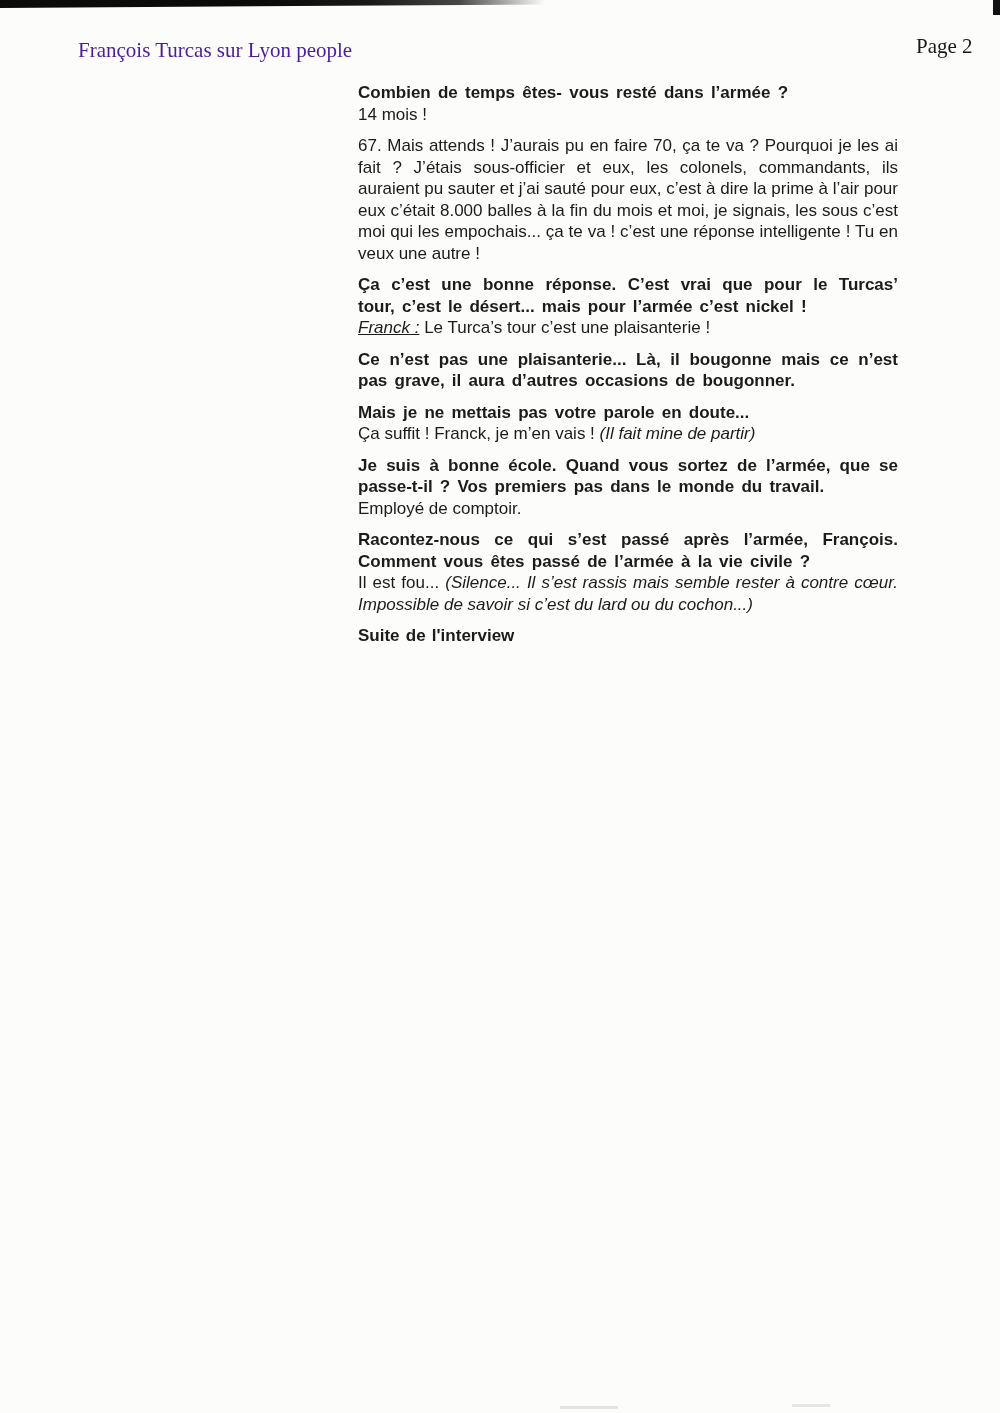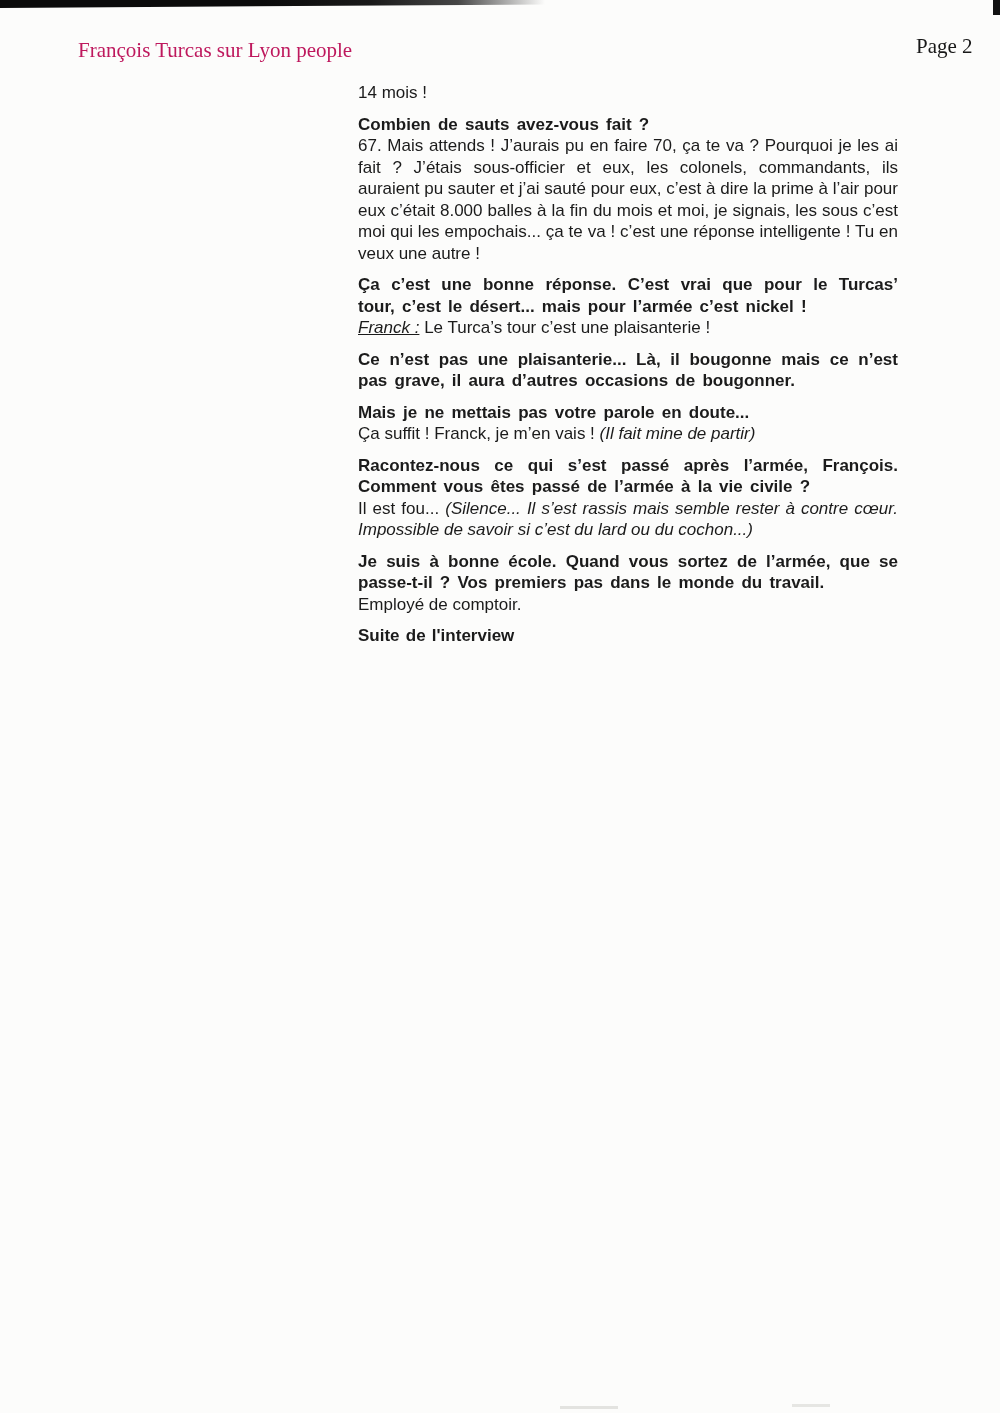--- a/index.html
+++ b/index.html
@@ -31,21 +31,21 @@
   }
   .scan-speck-1 { position:absolute; left:560px; top:1406px; width:58px; height:3px; background:#e3e3e0; }
   .scan-speck-2 { position:absolute; left:792px; top:1404px; width:38px; height:3px; background:#e6e6e3; }
 
   
   .header-title {
     position: absolute;
     left: 78px; top: 38px;
     font-family: "Liberation Serif", serif;
     font-size: 21px;
-    color: #be185d;
+    color: #4c1d95;
     white-space: nowrap;
   }
   .page-number {
     position: absolute;
     left: 916px; top: 34px;
     font-family: "Liberation Serif", serif;
     font-size: 21px;
     color: #181818;
     white-space: nowrap;
     text-align: right;
@@ -80,47 +80,47 @@
 <div class="scan-corner-mark"></div>
 <div class="scan-speck-1"></div>
 <div class="scan-speck-2"></div>
 
 <div class="header-title">François Turcas sur Lyon people</div>
 <div class="page-number">Page 2</div>
 
 <div class="content">
 
   <div class="qa-block">
+    <p class="q">Combien de temps êtes- vous resté dans l’armée ?</p>
     <p>14 mois !</p>
   </div>
 
   <div class="qa-block">
-    <p class="q">Combien de sauts avez-vous fait ?</p>
     <p>67. Mais attends ! J’aurais pu en faire 70, ça te va ? Pourquoi je les ai fait ? J’étais sous-officier et eux, les colonels, commandants, ils auraient pu sauter et j’ai sauté pour eux, c’est à dire la prime à l’air pour eux c’était 8.000 balles à la fin du mois et moi, je signais, les sous c’est moi qui les empochais... ça te va ! c’est une réponse intelligente ! Tu en veux une autre !</p>
   </div>
 
   <div class="qa-block">
     <p class="q">Ça c’est une bonne réponse. C’est vrai que pour le Turcas’ tour, c’est le désert... mais pour l’armée c’est nickel !</p>
     <p><span class="u">Franck :</span><span> Le Turca’s tour c’est une plaisanterie !</span></p>
   </div>
 
   <div class="qa-block">
     <p class="q">Ce n’est pas une plaisanterie... Là, il bougonne mais ce n’est pas grave, il aura d’autres occasions de bougonner.</p>
   </div>
 
   <div class="qa-block">
     <p class="q">Mais je ne mettais pas votre parole en doute...</p>
     <p><span>Ça suffit ! Franck, je m’en vais ! </span><span class="aside">(Il fait mine de partir)</span></p>
   </div>
 
   <div class="qa-block">
-    <p class="q">Racontez-nous ce qui s’est passé après l’armée, François. Comment vous êtes passé de l’armée à la vie civile ?</p>
-    <p><span>Il est fou... </span><span class="aside">(Silence... Il s’est rassis mais semble rester à contre cœur. Impossible de savoir si c’est du lard ou du cochon...)</span></p>
+    <p class="q">Je suis à bonne école. Quand vous sortez de l’armée, que se passe-t-il ? Vos premiers pas dans le monde du travail.</p>
+    <p>Employé de comptoir.</p>
   </div>
 
   <div class="qa-block">
-    <p class="q">Je suis à bonne école. Quand vous sortez de l’armée, que se passe-t-il ? Vos premiers pas dans le monde du travail.</p>
-    <p>Employé de comptoir.</p>
+    <p class="q">Racontez-nous ce qui s’est passé après l’armée, François. Comment vous êtes passé de l’armée à la vie civile ?</p>
+    <p><span>Il est fou... </span><span class="aside">(Silence... Il s’est rassis mais semble rester à contre cœur. Impossible de savoir si c’est du lard ou du cochon...)</span></p>
   </div>
 
   <p class="suite">Suite de l'interview</p>
 
 </div>
 
 </body></html>

